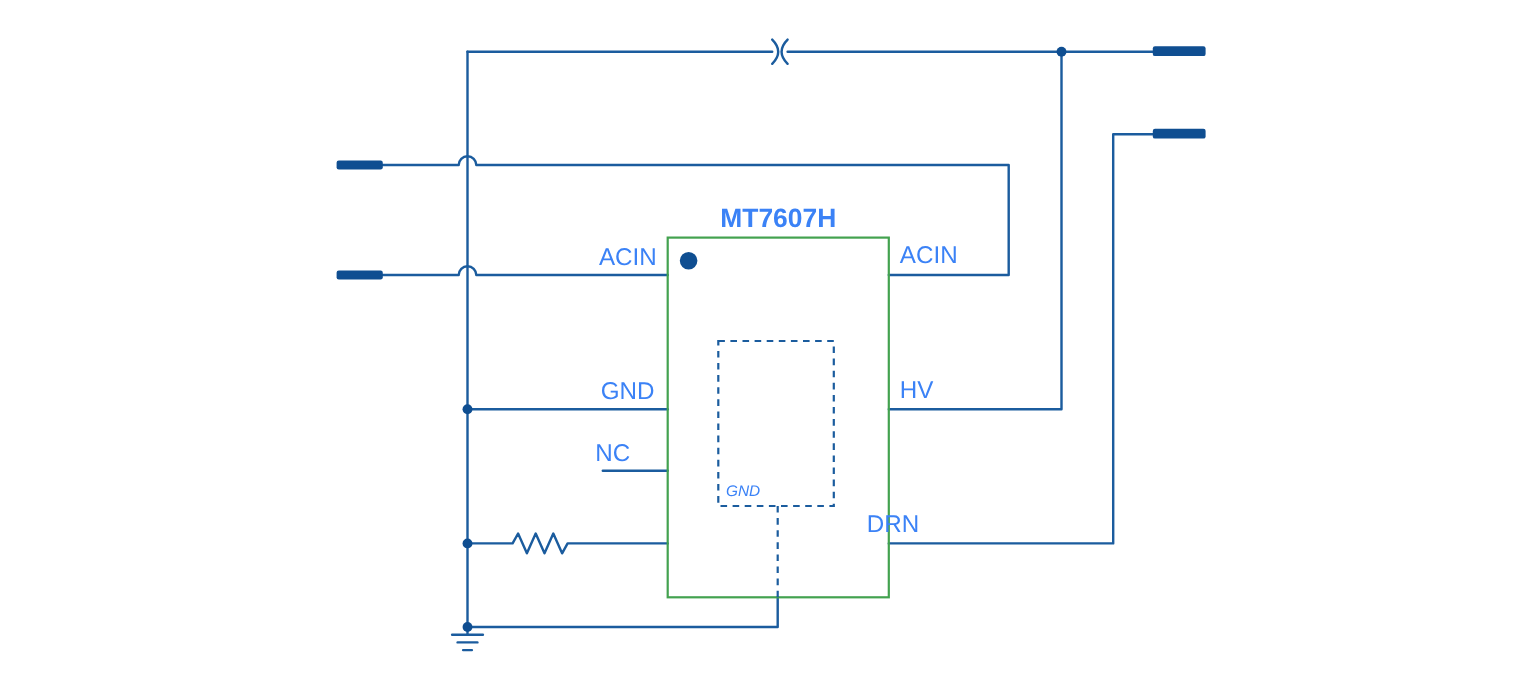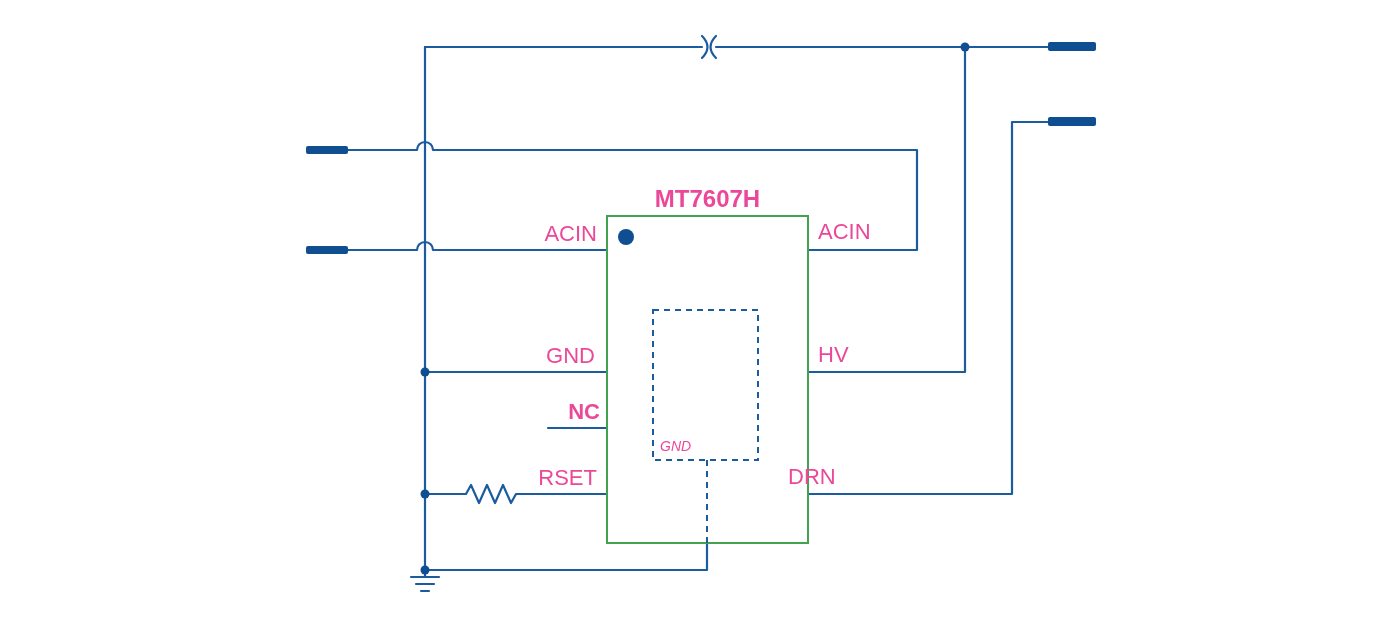--- a/index.html
+++ b/index.html
@@ -32,21 +32,21 @@
     fill: none;
     stroke-width: 2;
     stroke-dasharray: 6 5;
   }
   .ic {
     fill: none;
     stroke-width: 2;
   }
   .label {
     position: absolute;
-    color: #ec4899;
+    color: #3b82f6;
     font-size: 22px;
     line-height: 25px;
     white-space: nowrap;
   }
   .label.right-align {
     text-align: right;
   }
   .label.title {
     font-weight: bold;
     font-size: 24px;
@@ -108,23 +108,22 @@
   </svg>
 
   <div class="label title" style="left:607px; top:186px; width:201px;">MT7607H</div>
 
   <div class="label right-align" style="left:447px; top:221px; width:150px;">ACIN</div>
 
   <div class="label" style="left:818px; top:219px;">ACIN</div>
 
   <div class="label right-align" style="left:445px; top:343px; width:150px;">GND</div>
 
-  <div class="label right-align" style="left:450px; top:399px; width:150px;font-weight:bold;">NC</div>
+  <div class="label right-align" style="left:423px; top:399px; width:150px;">NC</div>
 
-  <div class="label right-align" style="left:447px; top:465px; width:150px;">RSET</div>
 
   <div class="label" style="left:818px; top:342px;text-align:center;">HV</div>
 
   <div class="label" style="left:788px; top:464px;">DRN</div>
 
   <div class="label pad-gnd" style="left:660px; top:438px;">GND</div>
 
 </div>
 
 </body></html>

